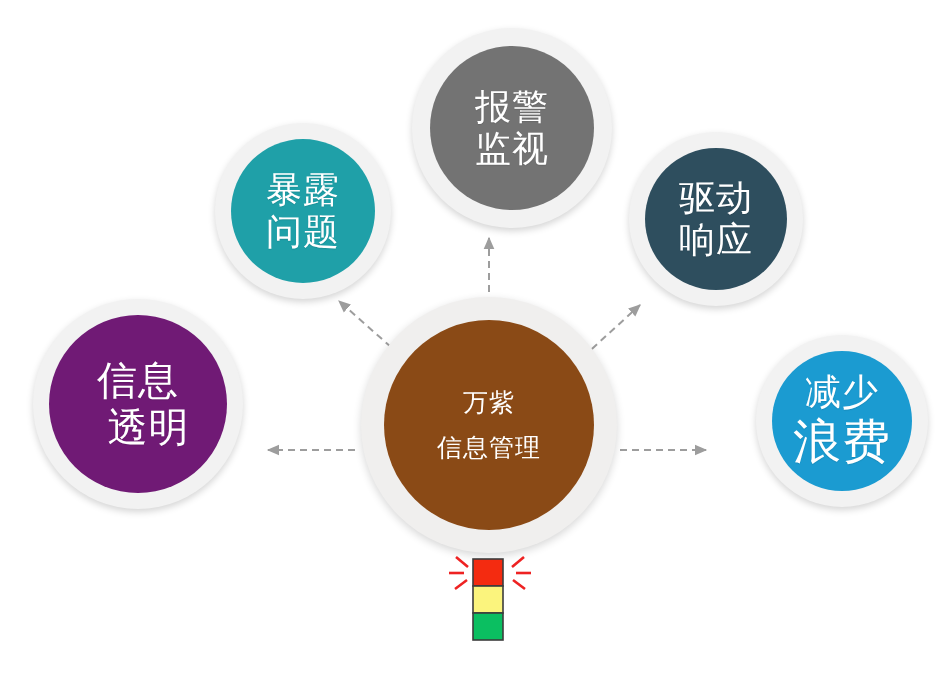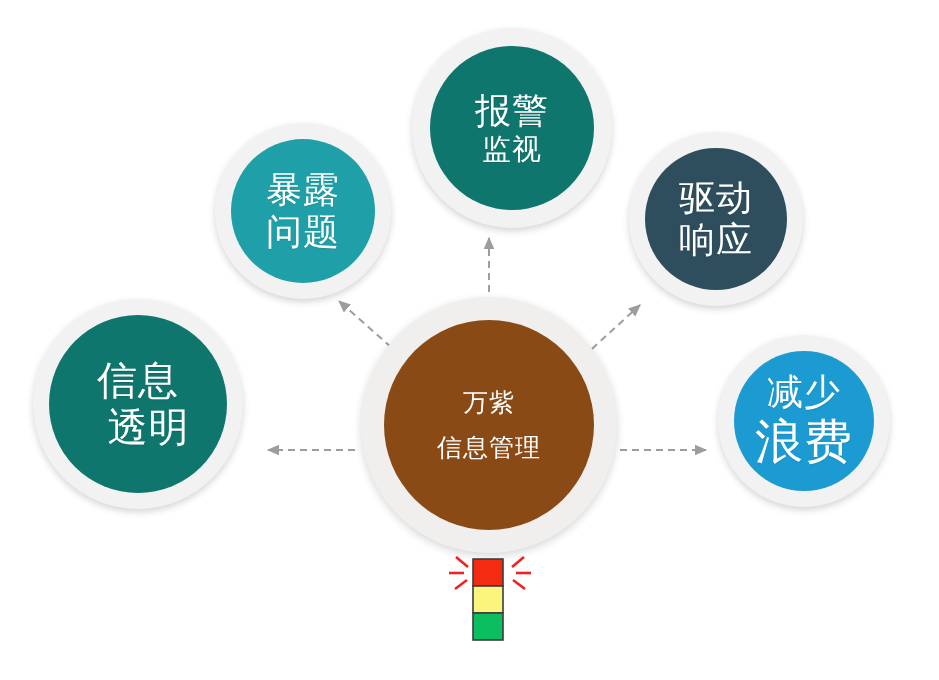--- a/index.html
+++ b/index.html
@@ -117,48 +117,48 @@
     <line x1="620" y1="450" x2="706" y2="450" stroke="#9d9d9d" stroke-width="2" stroke-dasharray="7,5" marker-end="url(#arrowhead)"></line>
 
     <line x1="489" y1="328" x2="489" y2="238" stroke="#9d9d9d" stroke-width="2" stroke-dasharray="7,5" marker-end="url(#arrowhead)"></line>
 
     <line x1="400" y1="355" x2="339" y2="301" stroke="#9d9d9d" stroke-width="2" stroke-dasharray="7,5" marker-end="url(#arrowhead)"></line>
 
     <line x1="583" y1="357" x2="640" y2="305" stroke="#9d9d9d" stroke-width="2" stroke-dasharray="7,5" marker-end="url(#arrowhead)"></line>
   </svg>
 
   <div class="node" style="left:412px; top:28px; width:200px; height:200px;">
-    <div class="disc" style="left:18px; top:18px; width:164px; height:164px; background:#0f766e;">
+    <div class="disc" style="left:18px; top:18px; width:164px; height:164px; background:#737373;">
       <span class="label-line" style="font-size:36px;">报警</span>
-      <span class="label-line" style="font-size:29px;">监视</span>
+      <span class="label-line" style="font-size:36px;">监视</span>
     </div>
   </div>
 
   <div class="node" style="left:629px; top:132px; width:174px; height:174px;">
     <div class="disc" style="left:16px; top:16px; width:142px; height:142px; background:#2e4e5e;">
       <span class="label-line" style="font-size:36px;">驱动</span>
       <span class="label-line" style="font-size:36px;">响应</span>
     </div>
   </div>
 
   <div class="node" style="left:215px; top:123px; width:176px; height:176px;">
     <div class="disc" style="left:16px; top:16px; width:144px; height:144px; background:#1fa0a8;">
       <span class="label-line" style="font-size:36px;">暴露</span>
       <span class="label-line" style="font-size:36px;">问题</span>
     </div>
   </div>
 
   <div class="node" style="left:33px; top:299px; width:210px; height:210px;">
-    <div class="disc" style="left:16px; top:16px; width:178px; height:178px; background:#0f766e;">
+    <div class="disc" style="left:16px; top:16px; width:178px; height:178px; background:#701a75;">
       <span class="label-line" style="font-size:40px;">信息</span>
       <span class="label-line" style="font-size:40px;margin-left:21px;">透明</span>
     </div>
   </div>
 
-  <div class="node" style="left:718px; top:335px; width:172px; height:172px;">
+  <div class="node" style="left:756px; top:335px; width:172px; height:172px;">
     <div class="disc" style="left:16px; top:16px; width:140px; height:140px; background:#1b9bd1;">
       <span class="label-line" style="font-size:36px;">减少</span>
       <span class="label-line" style="font-size:48px;">浪费</span>
     </div>
   </div>
 
   <div id="hub">
     <div class="disc" style="background:#8a4a16;gap:8px;">
       <span class="hub-line hub-line-1">万紫</span>
       <span class="hub-line hub-line-3">信息管理</span>

